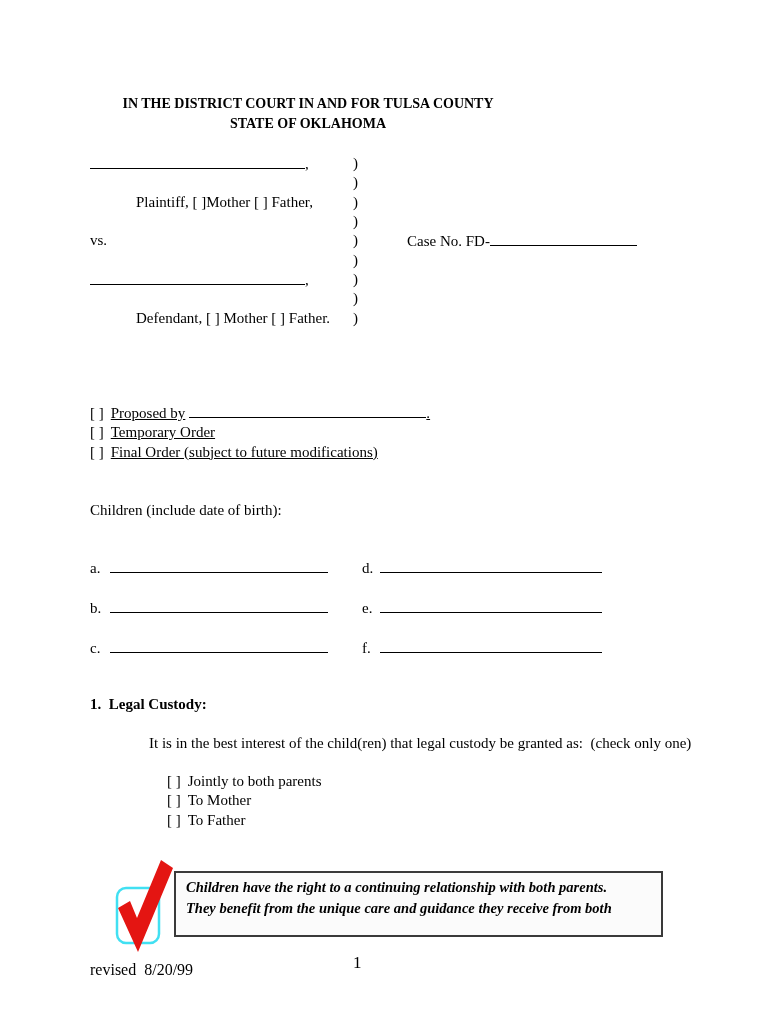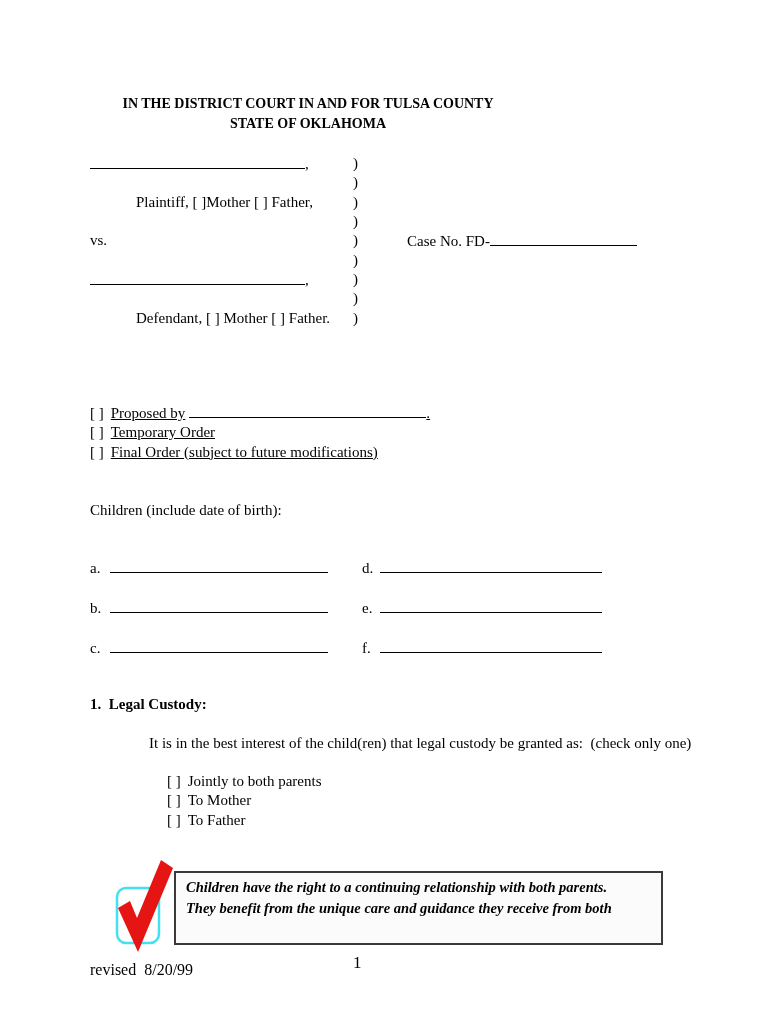--- a/index.html
+++ b/index.html
@@ -45,21 +45,21 @@
   .child-right{position:absolute;left:272px;white-space:nowrap;}
   .slot-label{display:inline-block;width:14px;}
 
   
   .custody-heading{top:696px;left:90px;font-weight:bold;text-align:right;}
   .custody-intro{top:735px;left:149px;}
   .custody-options{top:772px;left:167px;line-height:19.3px;white-space:nowrap;}
 
   
   .callout-box{
-    top:871px;left:174px;width:489px;height:74px;box-sizing:border-box;
+    top:871px;left:174px;width:489px;height:66px;box-sizing:border-box;
     border:2px solid #3a3a3a;background:#fbfbfb;padding:4px 10px 0 10px;
   }
   .callout-line{
     font-style:italic;font-weight:bold;font-size:14.5px;line-height:21px;white-space:nowrap;
   }
   .check-icon-wrap{top:856px;left:104px;width:70px;height:102px;}
 
   
   .footer-note{top:961px;left:90px;font-size:16px;}
   .footer-page{top:953px;left:353px;font-size:17px;}

